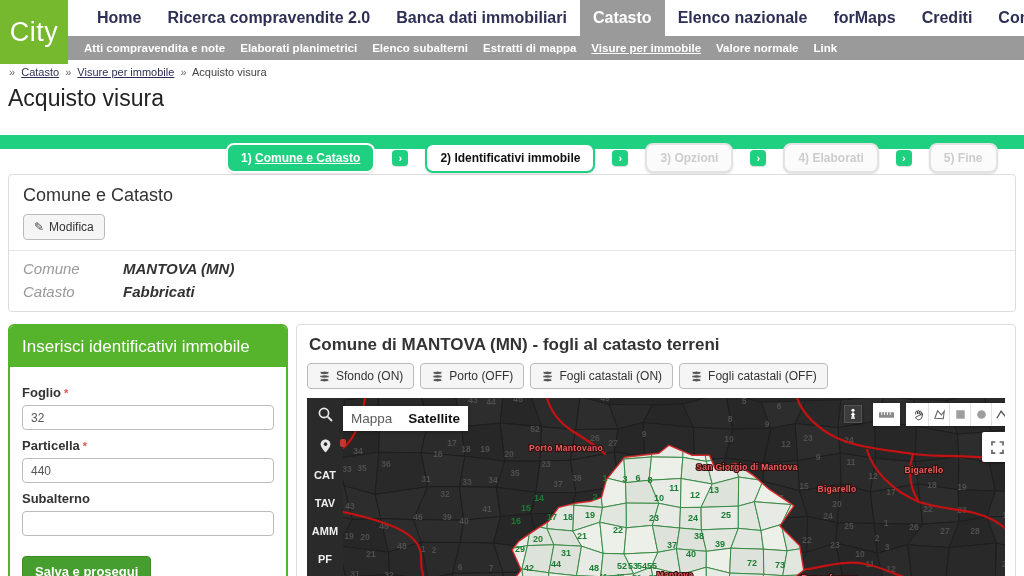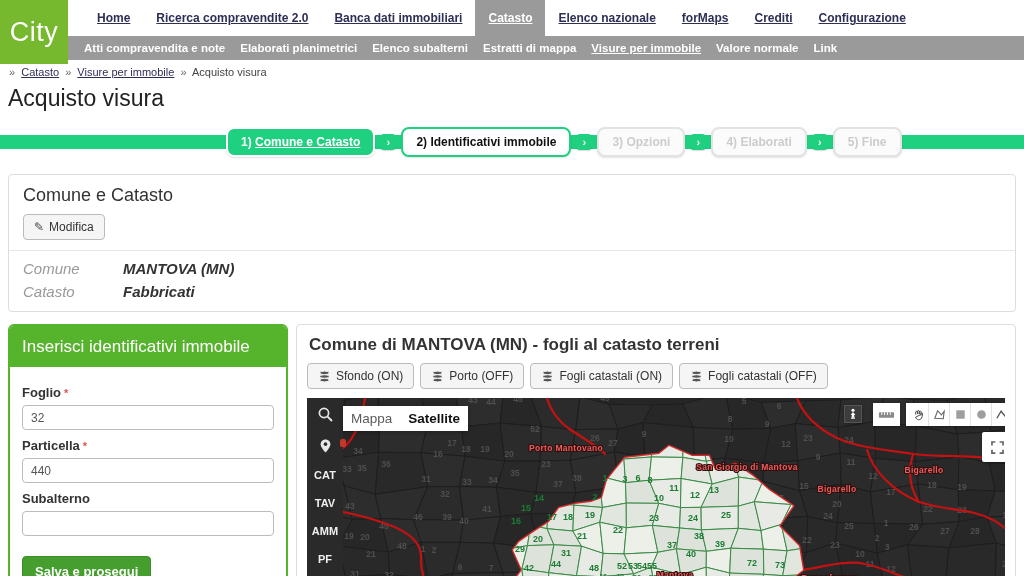--- a/index.html
+++ b/index.html
@@ -4,38 +4,38 @@
 <style>
   * { margin:0; padding:0; box-sizing:border-box; }
   html,body { width:1024px; height:576px; overflow:hidden; background:#fff;
     font-family:"Liberation Sans", sans-serif; }
 
   
   .logo { position:absolute; top:0; left:0; width:68px; height:64px; background:#76b82e;
     color:#fff; font-size:27px; font-weight:300; letter-spacing:.5px;
     display:flex; align-items:center; justify-content:center; z-index:20; cursor:pointer; }
   .topbar { height:36px; background:#fff; display:flex; align-items:stretch; padding-left:84px; }
-  .topbar .tn { display:flex; align-items:center; padding:0 13px; font-size:12px; font-weight:bold;
-    color:#2d2f55; cursor:pointer; white-space:nowrap;text-decoration:underline; }
+  .topbar .tn { display:flex; align-items:center; padding:0 13px; font-size:16px; font-weight:bold;
+    color:#2d2f55; cursor:pointer; white-space:nowrap; }
   .topbar .tn.active { background:#9a9a9a; color:#fff; }
   .subbar { height:24px; background:#9a9a9a; display:flex; align-items:center; padding-left:84px; }
   .subbar .sn { font-size:11.5px; font-weight:bold; color:#fff; margin-right:15px; cursor:pointer; white-space:nowrap; }
   .subbar .sn.active { text-decoration:underline; }
 
   
   .crumbs { padding:6px 0 0 6px; font-size:11px; color:#666; }
   .crumbs .sep { margin:0 3px; color:#666; }
   .crumbs a { color:#2d2f55; text-decoration:underline; cursor:pointer; }
   .crumbs .cur { color:#444; }
   h1.pagetitle { font-size:23px; font-weight:400; color:#222; margin:7px 0 0 8px; }
 
   
   .progress { position:relative; height:36px; margin-top:12px; }
   .progress .bar { position:absolute; left:0; right:0; top:11px; height:14px; background:#1fd080; }
-  .steps { position:absolute; left:226px; top:0; display:flex; align-items:center; height:36px; }
+  .steps { position:absolute; left:226px; top:16px; display:flex; align-items:center; height:36px;gap:12px; }
   .step { border-radius:8px; padding:6px 13px; font-size:12px; font-weight:bold; white-space:nowrap;
     background:#fbfbfb; border:2px solid #e3e3e3; color:#ccc; box-shadow:0 1px 2px rgba(0,0,0,.12); }
   .step.done { background:#1fd080; border-color:#fff; color:#fff; cursor:pointer; }
   .step.done .lbl { text-decoration:underline; }
   .step.current { background:#fff; border-color:#1fd080; color:#111; }
   .arrow { width:16px; height:16px; border-radius:4px; background:#1fd080; color:#fff; font-size:11px;
     font-weight:bold; display:flex; align-items:center; justify-content:center; margin:0 5px;
     box-shadow:0 1px 1px rgba(0,0,0,.15); }
 
   

